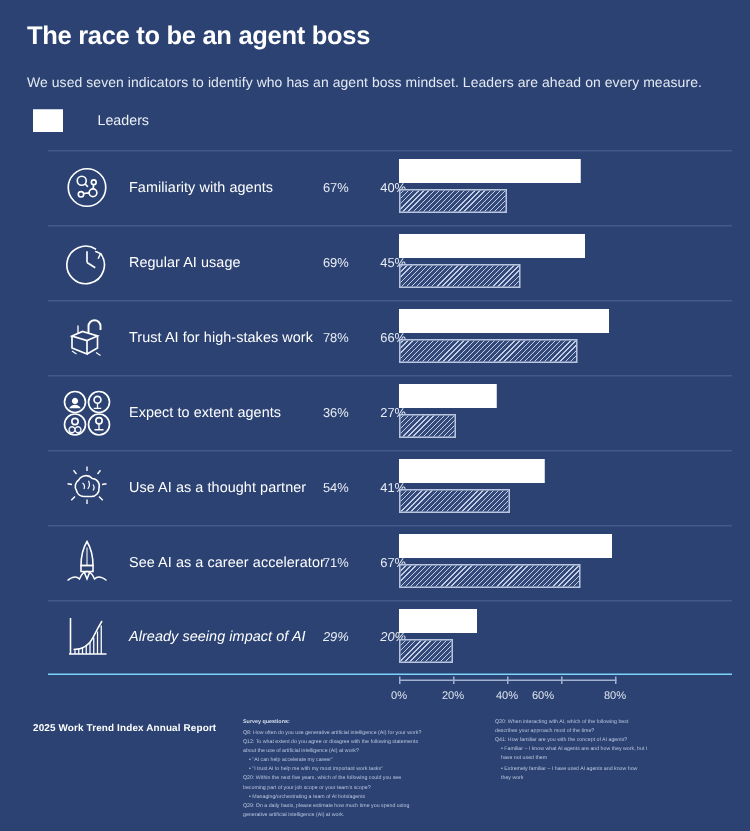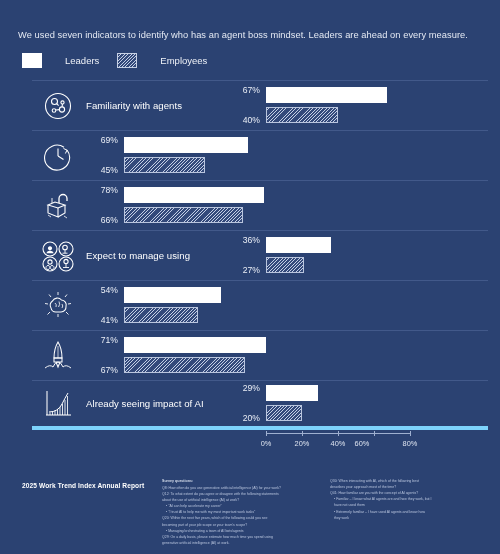--- a/index.html
+++ b/index.html
@@ -75,21 +75,21 @@
     padding: 0 12px 0 32px;
   }
 
   .row {
     position: relative;
     display: flex;
     align-items: center;
     height: 50px;
     border-top: 1px solid #42598a;
   }
-  .row.last { border-bottom: 4px solid #7dd3fc; }
+  .row.last { border-bottom: 1px solid #7dd3fc; font-style: italic; }
 
   .icon-cell {
     width: 52px;
     min-width: 52px;
     display: flex;
     align-items: center;
     justify-content: center;
   }
 
   .label-cell {
@@ -99,21 +99,21 @@
     padding-left: 2px;
     letter-spacing: 0.05px;
   }
 
   .values-cell {
     width: 40px;
     min-width: 40px;
     text-align: right;
     padding-right: 6px;
     display: flex;
-    flex-direction: column;
+    flex-direction: row;
     justify-content: center;
     gap: 21px;
   }
 
   .val { font-size: 8.6px; color: #eaeef6; line-height: 1; }
 
   .bars-cell {
     width: 222px;
     min-width: 222px;
     position: relative;
@@ -227,31 +227,28 @@
 
   .fline { display: block; }
   .fline.indent { padding-left: 4px; }
 
   svg { display: block; }
 </style>
 </head>
 <body>
 
 <div class="header">
+  <div class="title">The race to be an agent boss</div>
   <div class="subtitle">We used seven indicators to identify who has an agent boss mindset. Leaders are ahead on every measure.</div>
 </div>
 
 <div class="legend">
   <div class="legend-item">
     <span class="legend-swatch solid"></span>
     <span class="legend-label">Leaders</span>
-  </div>
-  <div class="legend-item">
-    <span class="legend-swatch hatch"></span>
-    <span class="legend-label">Employees</span>
   </div>
 </div>
 
 <div class="chart">
 
   <div class="row">
     <div class="icon-cell">
       <svg width="30" height="30" viewBox="0 0 30 30" fill="none" stroke="#ffffff" stroke-width="1.1">
         <circle cx="15" cy="15" r="12.5"></circle>
         <circle cx="11.5" cy="10.5" r="3"></circle>
@@ -276,20 +273,21 @@
 
   <div class="row">
     <div class="icon-cell">
       <svg width="30" height="30" viewBox="0 0 30 30" fill="none" stroke="#ffffff" stroke-width="1.1">
         <path d="M24 9 A12.5 12.5 0 1 1 21 6.2"></path>
         <line x1="15" y1="15" x2="15" y2="7.5"></line>
         <line x1="15" y1="15" x2="20.5" y2="18.5"></line>
         <path d="M20.5 7.5 l3.5 1.6 l-1.6 3.4" stroke-width="1"></path>
       </svg>
     </div>
+    <div class="label-cell">Regular AI usage</div>
     <div class="values-cell">
       <span class="val">69%</span>
       <span class="val">45%</span>
     </div>
     <div class="bars-cell">
       <div class="bar leaders" style="width: 124.2px;"></div>
       <div class="bar employees" style="width: 81px;"></div>
     </div>
   </div>
 
@@ -298,20 +296,21 @@
       <svg width="32" height="32" viewBox="0 0 32 32" fill="none" stroke="#ffffff" stroke-width="1.1">
         <path d="M6 15 l7 -3 l10 3 l-7 3 z"></path>
         <path d="M6 15 v8 l10 4 v-9"></path>
         <path d="M23 15 v8 l-7 4"></path>
         <path d="M17 13 v-4.5 a4 4 0 0 1 8 0 v2.5" stroke-width="1.3"></path>
         <line x1="10" y1="8" x2="10" y2="13" stroke-width="0.9"></line>
         <line x1="6" y1="25" x2="9" y2="27" stroke-width="0.8"></line>
         <line x1="22" y1="26" x2="25" y2="28" stroke-width="0.8"></line>
       </svg>
     </div>
+    <div class="label-cell">Trust AI for high-stakes work</div>
     <div class="values-cell">
       <span class="val">78%</span>
       <span class="val">66%</span>
     </div>
     <div class="bars-cell">
       <div class="bar leaders" style="width: 140.4px;"></div>
       <div class="bar employees" style="width: 118.8px;"></div>
     </div>
   </div>
 
@@ -325,21 +324,21 @@
         <circle cx="25" cy="7.5" r="2.3"></circle>
         <path d="M25 9.8 v3.4 M22.5 13.2 h5" stroke-width="0.9"></path>
         <circle cx="10" cy="24" r="7"></circle>
         <circle cx="10" cy="22" r="2.1"></circle>
         <path d="M8 25.5 a2 2 0 1 0 0.01 0 z M12 25.5 a2 2 0 1 0 0.01 0 z" stroke-width="0.9"></path>
         <circle cx="26" cy="24" r="7"></circle>
         <circle cx="26" cy="21.5" r="2.1"></circle>
         <path d="M26 23.6 v4 M23 27.5 h6" stroke-width="0.9"></path>
       </svg>
     </div>
-    <div class="label-cell">Expect to manage using</div>
+    <div class="label-cell">Expect to extent agents</div>
     <div class="values-cell">
       <span class="val">36%</span>
       <span class="val">27%</span>
     </div>
     <div class="bars-cell">
       <div class="bar leaders" style="width: 64.8px;"></div>
       <div class="bar employees" style="width: 37.8px;"></div>
     </div>
   </div>
 
@@ -351,40 +350,42 @@
         <line x1="18" y1="4" x2="18" y2="1" stroke-width="0.9"></line>
         <line x1="11" y1="6" x2="9" y2="3.5" stroke-width="0.9"></line>
         <line x1="25" y1="6" x2="27" y2="3.5" stroke-width="0.9"></line>
         <line x1="8" y1="13" x2="5" y2="12.5" stroke-width="0.9"></line>
         <line x1="28" y1="13" x2="31" y2="12.5" stroke-width="0.9"></line>
         <line x1="10" y1="21" x2="7.5" y2="23.5" stroke-width="0.9"></line>
         <line x1="26" y1="21" x2="28.5" y2="23.5" stroke-width="0.9"></line>
         <line x1="18" y1="23" x2="18" y2="26" stroke-width="0.9"></line>
       </svg>
     </div>
+    <div class="label-cell">Use AI as a thought partner</div>
     <div class="values-cell">
       <span class="val">54%</span>
       <span class="val">41%</span>
     </div>
     <div class="bars-cell">
       <div class="bar leaders" style="width: 97.2px;"></div>
       <div class="bar employees" style="width: 73.8px;"></div>
     </div>
   </div>
 
   <div class="row">
     <div class="icon-cell">
       <svg width="34" height="34" viewBox="0 0 34 34" fill="none" stroke="#ffffff" stroke-width="1.05">
         <path d="M17 3 c3 5 4 11 4 16 h-8 c0 -5 1 -11 4 -16 z"></path>
         <line x1="17" y1="7" x2="17" y2="19" stroke-width="0.7"></line>
         <path d="M13 19 h8 v4 h-8 z"></path>
         <path d="M15 23 l2 5 l2 -5"></path>
         <path d="M4 29 q5 -4 8 -1 q2 -5 5 -5 q3 0 5 5 q3 -3 8 1" stroke-width="0.95"></path>
       </svg>
     </div>
+    <div class="label-cell">See AI as a career accelerator</div>
     <div class="values-cell">
       <span class="val">71%</span>
       <span class="val">67%</span>
     </div>
     <div class="bars-cell">
       <div class="bar leaders" style="width: 142.2px;"></div>
       <div class="bar employees" style="width: 120.6px;"></div>
     </div>
   </div>
 

